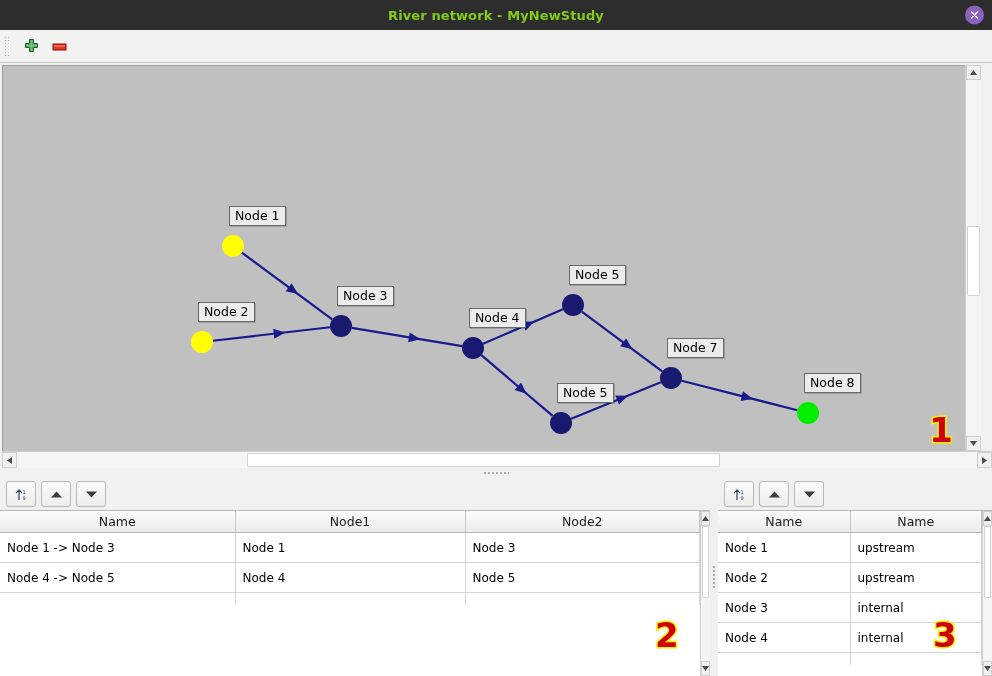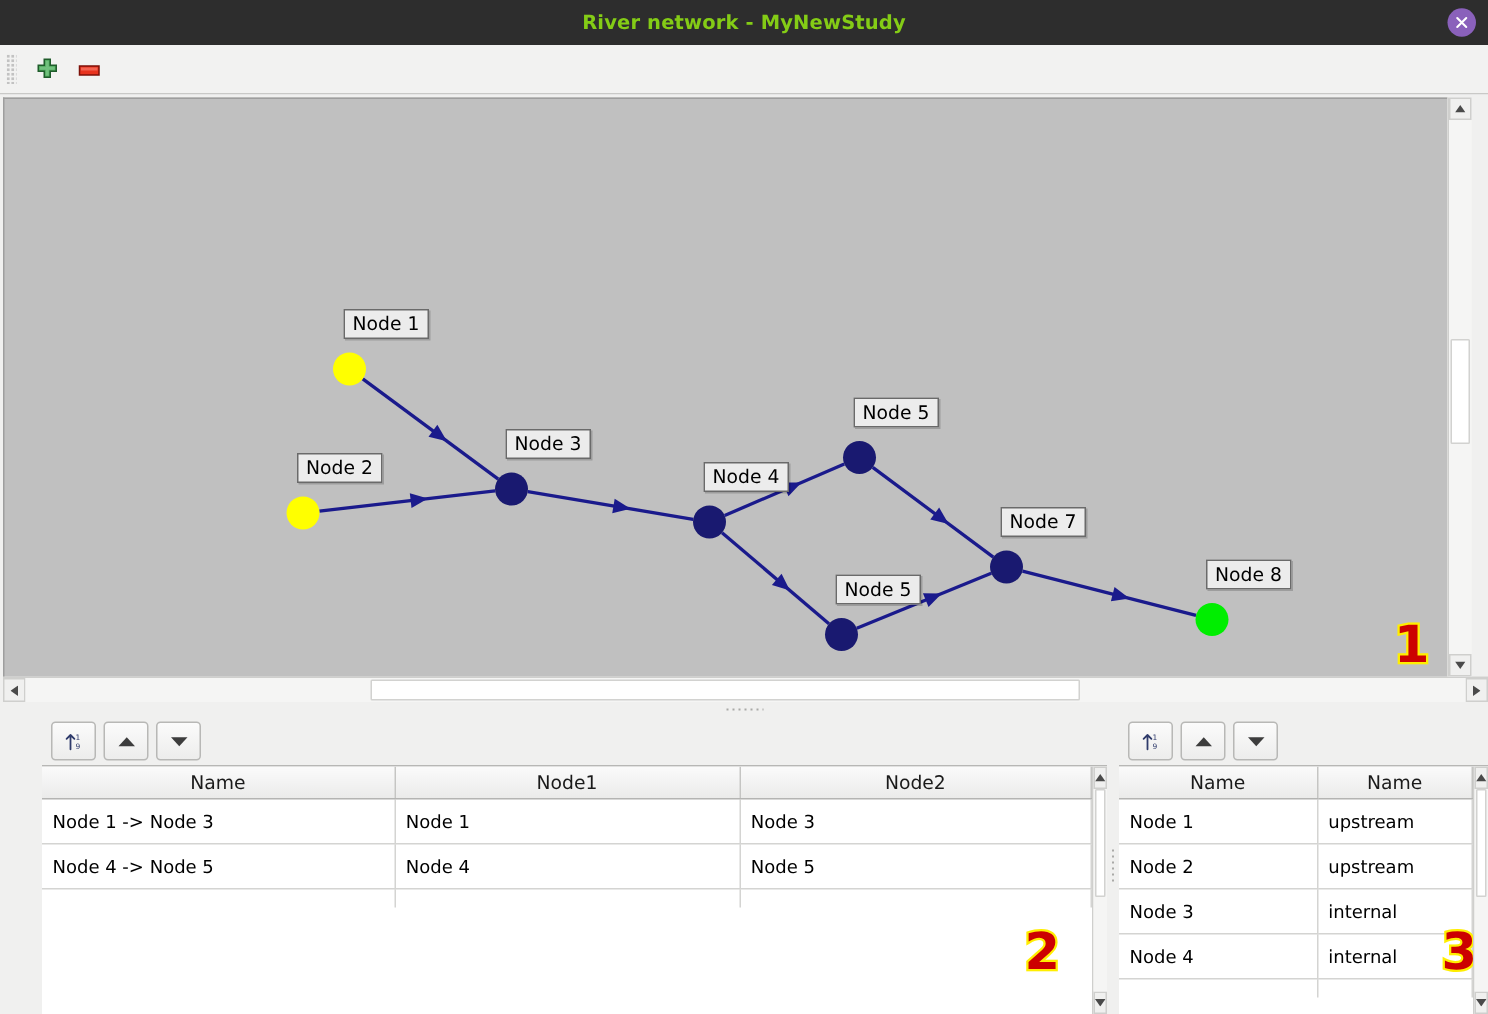--- a/index.html
+++ b/index.html
@@ -165,21 +165,20 @@
     background-image: radial-gradient(#a9a9a7 .8px, transparent .9px);
     background-size: 4px 4px;
   }
 
   
   .bottom {
     flex: 1 1 auto;
     display: flex;
     background: #f0f0ef;
     min-height: 0;
-    padding-left: 28px;
   }
   .tbl-panel { display: flex; flex-direction: column; min-width: 0; }
   .tbl-panel.left { flex: 0 0 710px; }
   .vsplit {
     flex: 0 0 8px;
     background: #f0f0ef;
     display: flex; align-items: center; justify-content: center;
     cursor: col-resize;
   }
   .vsplit-dots {

